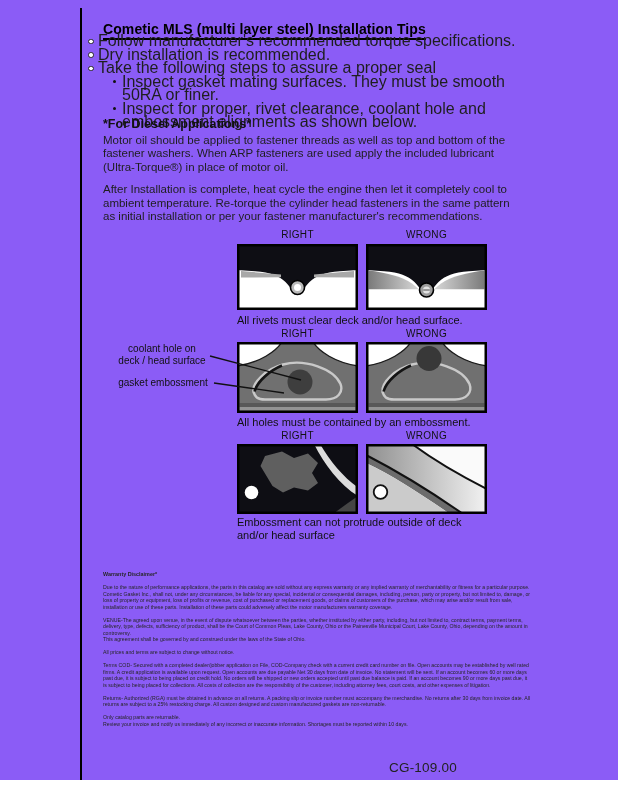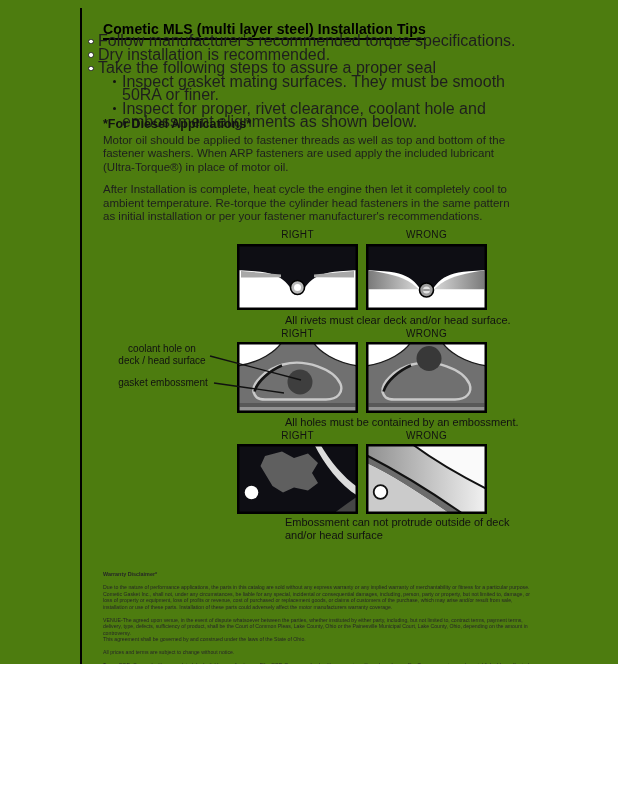--- a/index.html
+++ b/index.html
@@ -1,34 +1,34 @@
 <!DOCTYPE html>
 <html><head>
 <meta charset="utf-8">
 <style>
   html,body{margin:0;padding:0;background:#ffffff;}
-  .page{position:relative;width:618px;height:664px;background:#4d7c0f;overflow:hidden;
+  .page{position:relative;width:618px;height:780px;background:#8b5cf6;overflow:hidden;
         font-family:"Liberation Sans","DejaVu Sans",sans-serif;color:#1e1e1e;}
   .edge-rule{position:absolute;left:80px;top:8px;width:2px;height:786px;background:#000;}
   .title{position:absolute;left:103px;top:21px;font-size:14px;font-weight:bold;color:#000;
          border-bottom:2px solid #000;padding-bottom:1px;letter-spacing:.1px;}
   .tips{position:absolute;left:88px;top:34px;width:440px;font-size:16px;line-height:13.5px;}
   .bullet{position:relative;padding-left:10px;}
   .b-marker{position:absolute;left:0;top:4.6px;width:3.6px;height:3.6px;border:1px solid #2a2a2a;
             border-radius:50%;background:#fff;}
   .subtips{margin-left:25px;}
   .subbullet{position:relative;padding-left:9px;}
   .sb-marker{position:absolute;left:0;top:5px;width:3.4px;height:3.4px;border-radius:50%;background:#111;}
   .diesel-heading{position:absolute;left:103px;top:117px;font-size:12.5px;font-weight:bold;color:#111;}
   .diesel-body{position:absolute;left:103px;top:134px;width:420px;font-size:11.5px;line-height:13.4px;}
   .diesel-body p{margin:0 0 9px 0;}
   .side-label{position:absolute;font-size:10px;letter-spacing:.3px;color:#111;width:121px;text-align:center;}
   .dbox{position:absolute;}
   .leader{position:absolute;z-index:5;}
-  .cap{position:absolute;left:237px;font-size:11px;color:#111;white-space:pre-line;line-height:12.5px;margin-left:48px;}
+  .cap{position:absolute;left:237px;font-size:11px;color:#111;white-space:pre-line;line-height:12.5px;}
   .ptr-label{position:absolute;font-size:10px;line-height:11.5px;color:#111;text-align:center;white-space:pre-line;}
   .warranty{position:absolute;left:103px;top:571px;width:856px;transform:scale(0.5);
             transform-origin:0 0;font-size:10.4px;line-height:13px;color:#262626;}
   .warranty h4{margin:0 0 13px 0;font-size:10.8px;}
   .warranty p{margin:0 0 13px 0;white-space:pre-line;}
   .footer-code{position:absolute;left:389px;top:760px;font-size:13.5px;color:#222;letter-spacing:.2px;}
 </style>
 </head>
 <body>
 

